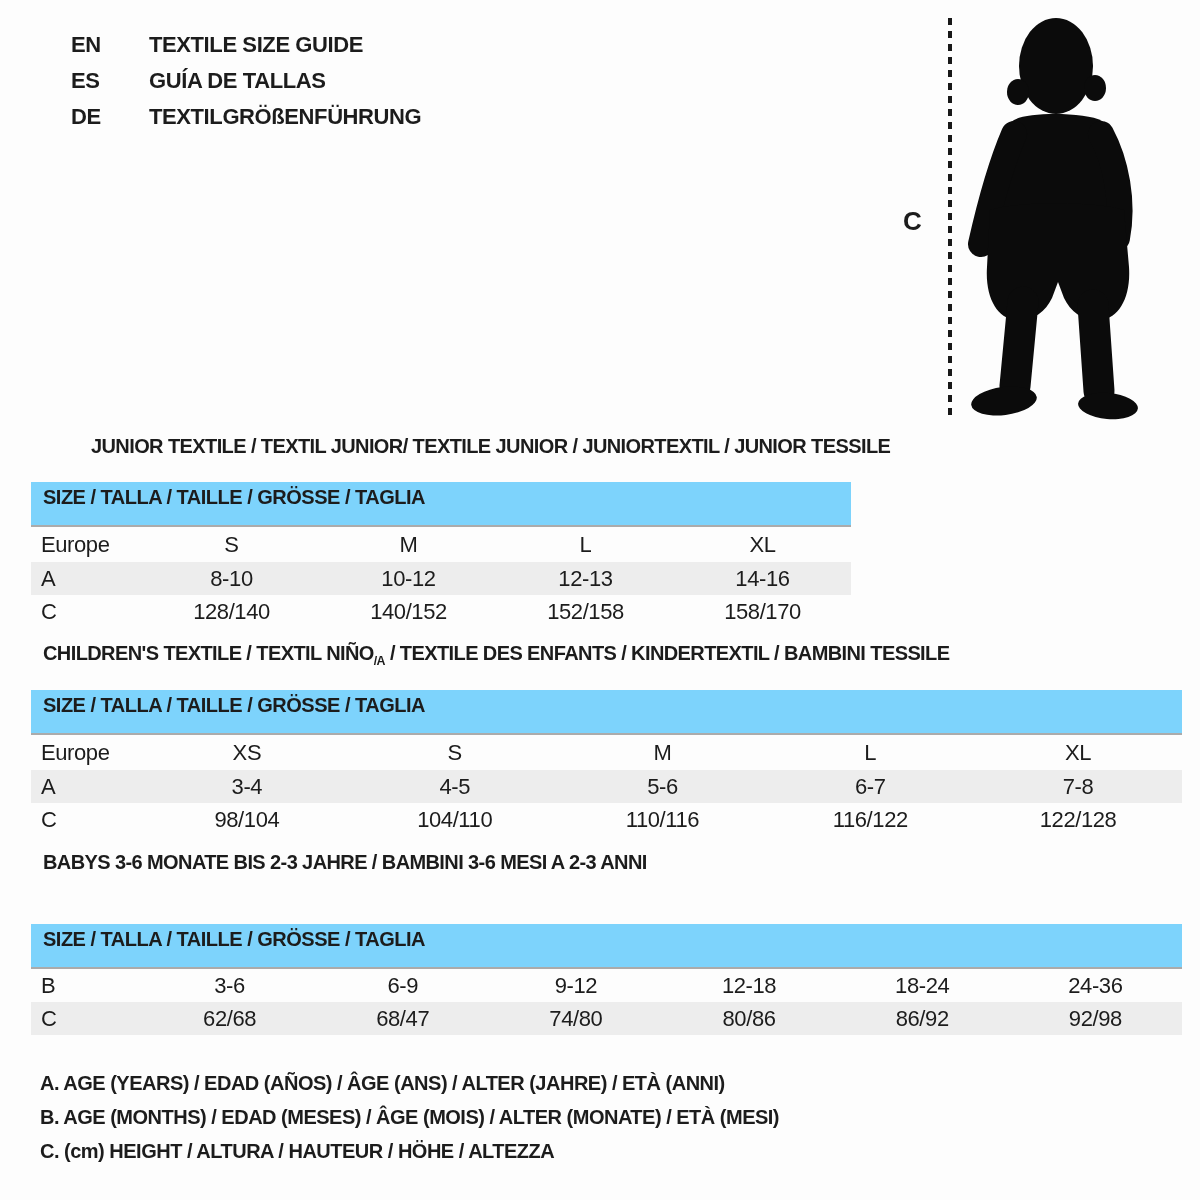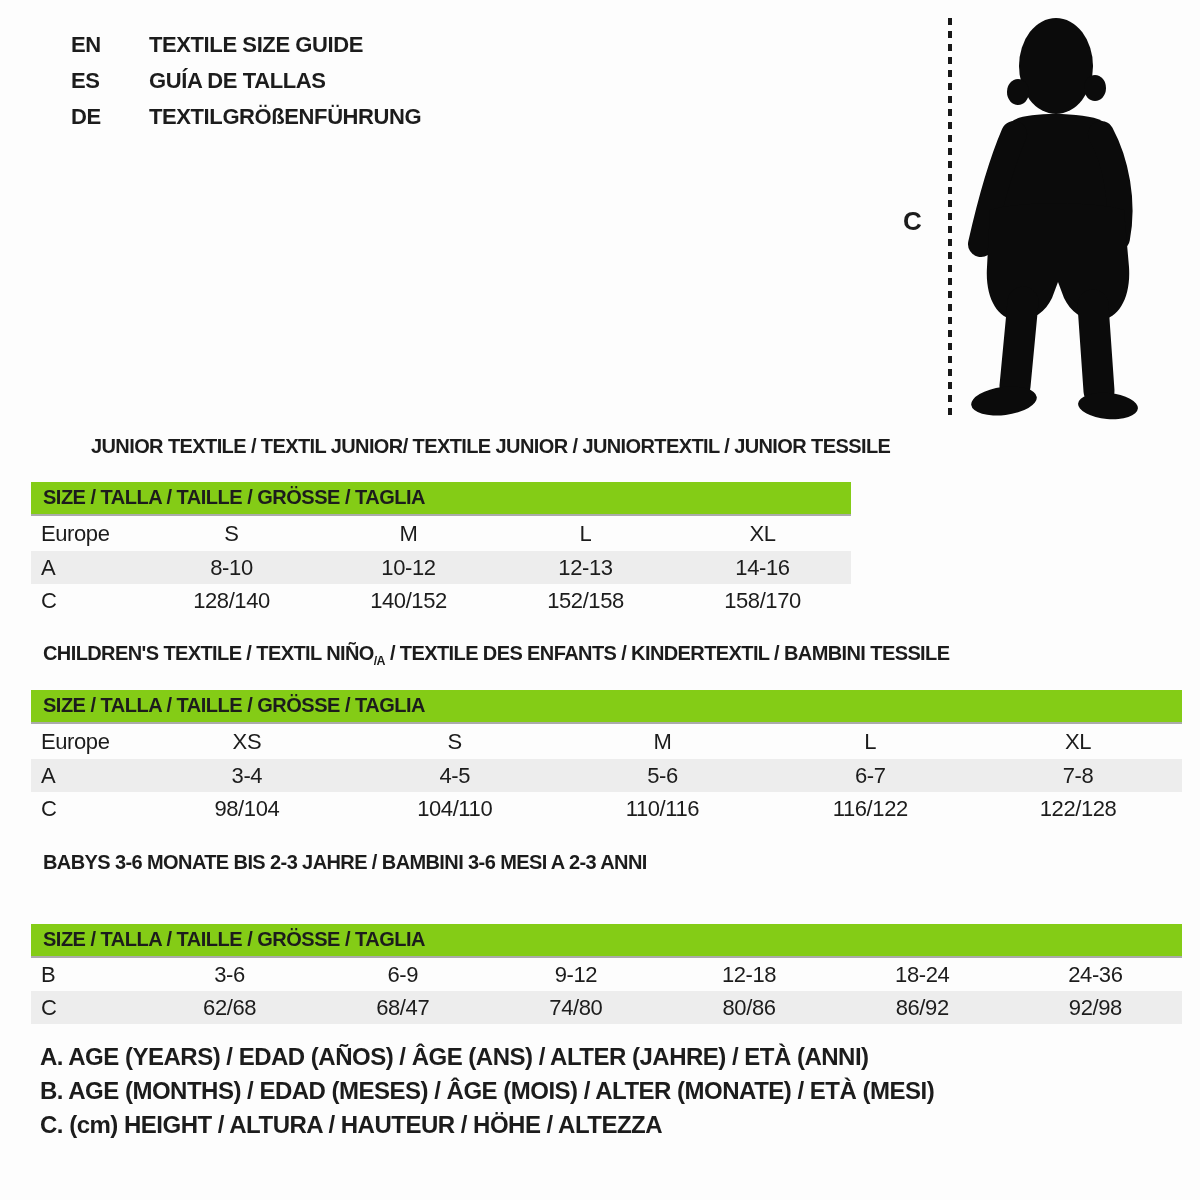--- a/index.html
+++ b/index.html
@@ -28,38 +28,38 @@
   
   .section-title{font-size:20px;letter-spacing:-0.6px;white-space:nowrap;}
   .title-junior{left:51px;top:435px;margin-left:40px;}
   .title-children{left:43px;top:642px;}
   .title-babies{left:43px;top:845px;line-height:34px;}
   .sub{font-size:0.62em;vertical-align:sub;}
 
   
   table.size-table{border-collapse:collapse;table-layout:fixed;position:absolute;}
   table.size-table th{
-    background:#84cc16;text-align:left;padding:0 0 1px 12px;
+    background:#7dd3fc;text-align:left;padding:0 0 12px 12px;
     font-size:20px;letter-spacing:-0.5px;height:31px;font-weight:700;
     border-bottom:2px solid #ababab;
   }
   table.size-table td{
     text-align:center;font-size:22px;letter-spacing:-0.4px;font-weight:400;
     padding:0;height:33px;
   }
   table.size-table td.lbl{text-align:left;padding-left:10px;}
   tr.shaded td{background:#ededed;}
   tr.row-europe td{height:35px;}
   #table-junior{left:31px;top:482px;width:820px;}
   #table-children{left:31px;top:690px;width:1151px;}
   #table-babies{left:31px;top:924px;width:1151px;}
   col.c-lbl{width:112px;}
 
   
-  .legend{left:40px;top:1040px;line-height:34px;font-size:24px;letter-spacing:-0.5px;white-space:nowrap;}
+  .legend{left:40px;top:1066px;line-height:34px;font-size:20px;letter-spacing:-0.5px;white-space:nowrap;}
 </style>
 </head>
 <body>
 
 <div class="abs lang-list">
   <div><span class="lang-code">EN</span><span class="lang-title">TEXTILE SIZE GUIDE</span></div>
   <div><span class="lang-code">ES</span><span class="lang-title">GUÍA DE TALLAS</span></div>
   <div><span class="lang-code">DE</span><span class="lang-title">TEXTILGRÖßENFÜHRUNG</span></div>
 </div>
 

